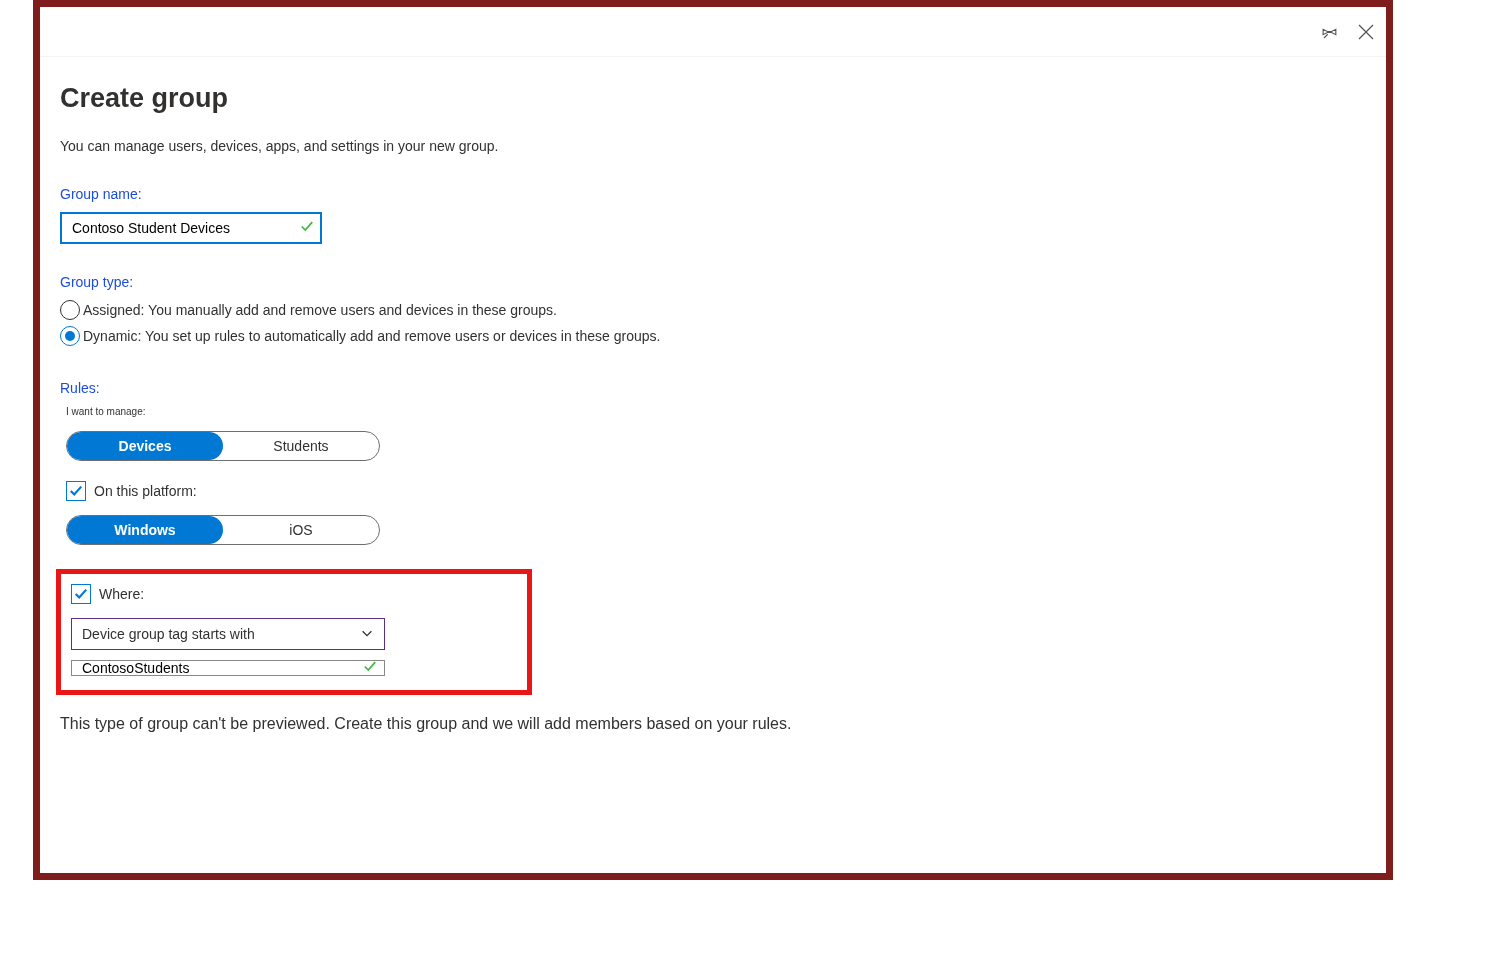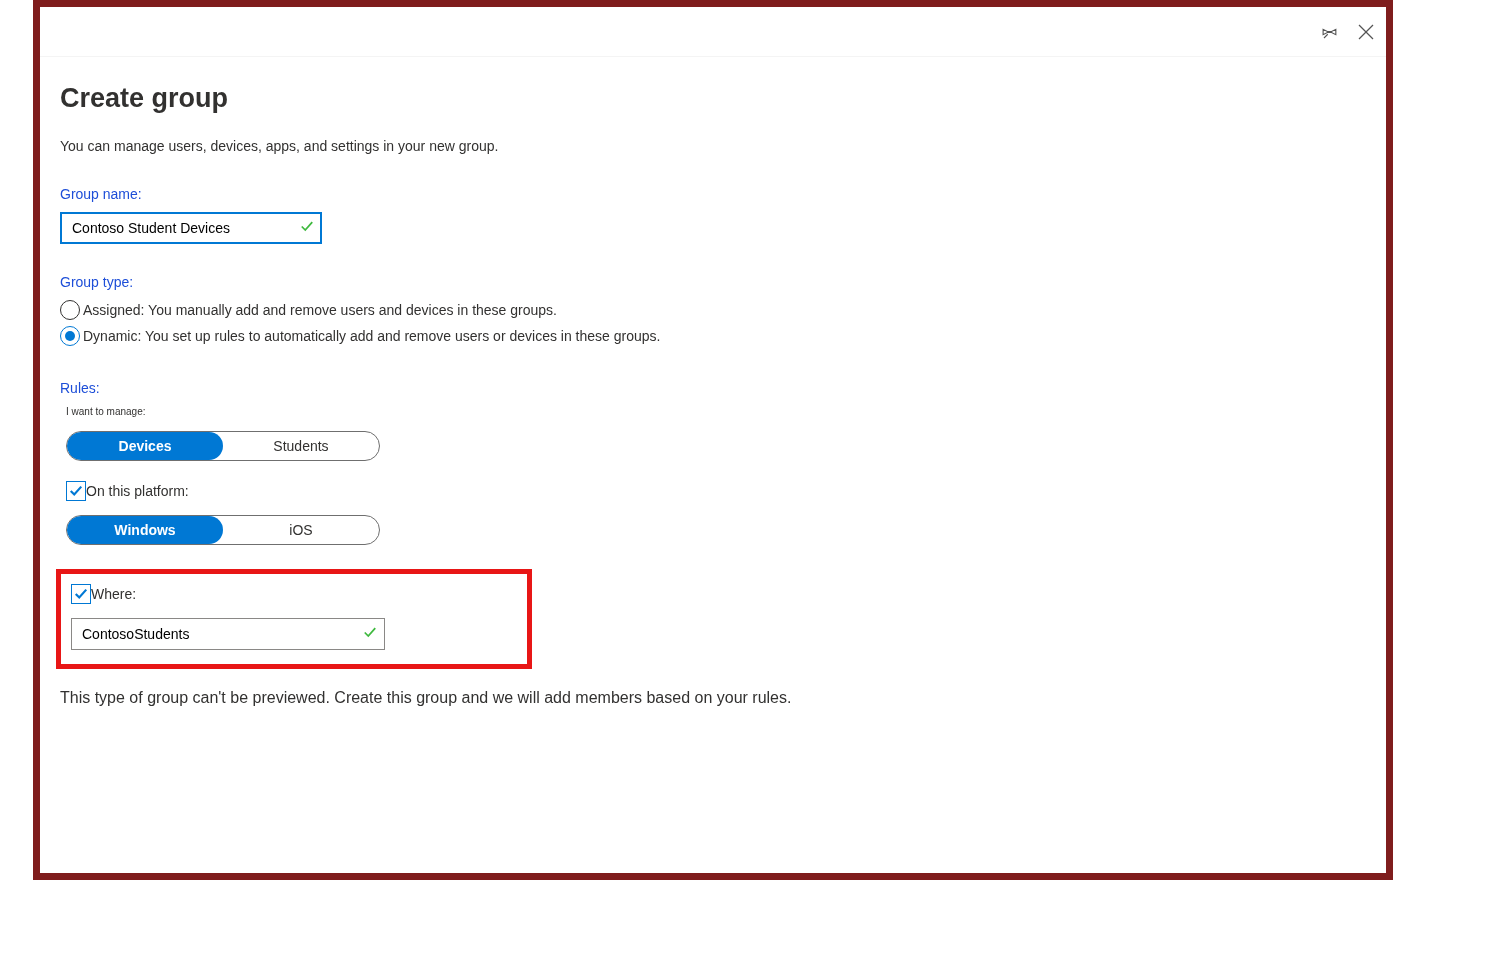--- a/index.html
+++ b/index.html
@@ -140,20 +140,21 @@
       background: #0078d4;
       color: #fff;
       font-weight: 600;
     }
     .seg-item:not(.active) {
       color: #323130;
     }
     .checkbox-row {
       display: flex;
       align-items: center;
+      gap: 8px;
       margin-bottom: 14px;
     }
     .checkbox {
       width: 20px;
       height: 20px;
       border: 1px solid #0078d4;
       display: flex;
       align-items: center;
       justify-content: center;
       cursor: pointer;
@@ -185,21 +186,21 @@
     .dropdown-text {
       font-size: 14px;
       color: #323130;
     }
     .where-input-wrap {
       position: relative;
       width: 314px;
     }
     .where-input {
       width: 100%;
-      height: 32px;
+      height: 16px;
       border: 1px solid #8a8886;
       padding: 0 32px 0 10px;
       font-size: 14px;
       font-family: inherit;
       outline: none;
     }
     .footer-text {
       font-size: 16px;
       color: #323130;
       margin-top: 10px;
@@ -279,20 +280,28 @@
       <div class="highlight-box">
         <div class="highlight-inner">
           <div class="checkbox-row">
             <div class="checkbox">
               <svg width="14" height="14" viewBox="0 0 16 16" fill="none" stroke-width="2.5">
                 <polyline points="2,8 6,12 14,3"></polyline>
               </svg>
             </div>
             <span>Where:</span>
           </div>
+          <div class="dropdown">
+            <span class="dropdown-text">Device group tag starts with</span>
+            <span>
+              <svg width="14" height="14" viewBox="0 0 16 16" fill="none" stroke="#323130" stroke-width="1.5">
+                <polyline points="3,6 8,11 13,6"></polyline>
+              </svg>
+            </span>
+          </div>
           <div class="where-input-wrap">
             <input class="where-input" type="text" value="ContosoStudents" style="">
             <span class="input-check">
               <svg width="14" height="14" viewBox="0 0 16 16" fill="none" stroke="currentColor" stroke-width="2">
                 <polyline points="2,8 6,12 14,3"></polyline>
               </svg>
             </span>
           </div>
         </div>
       </div>

